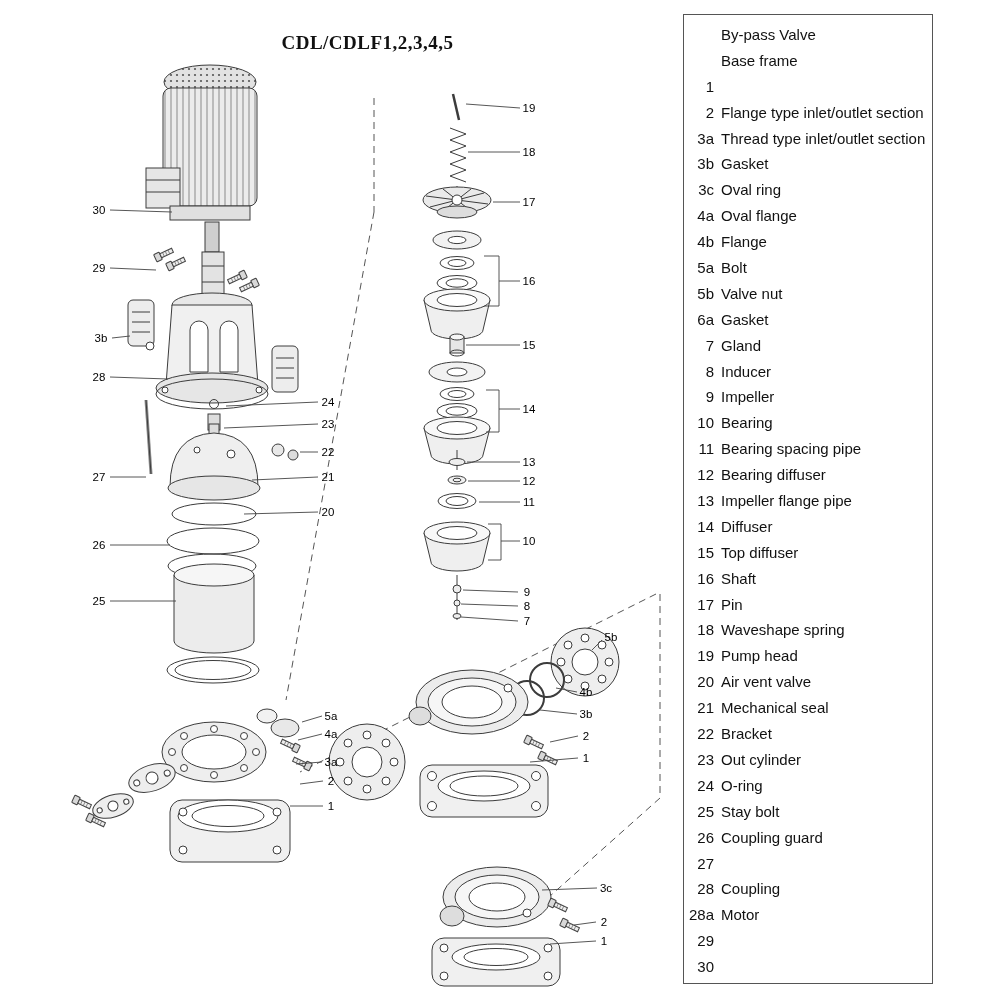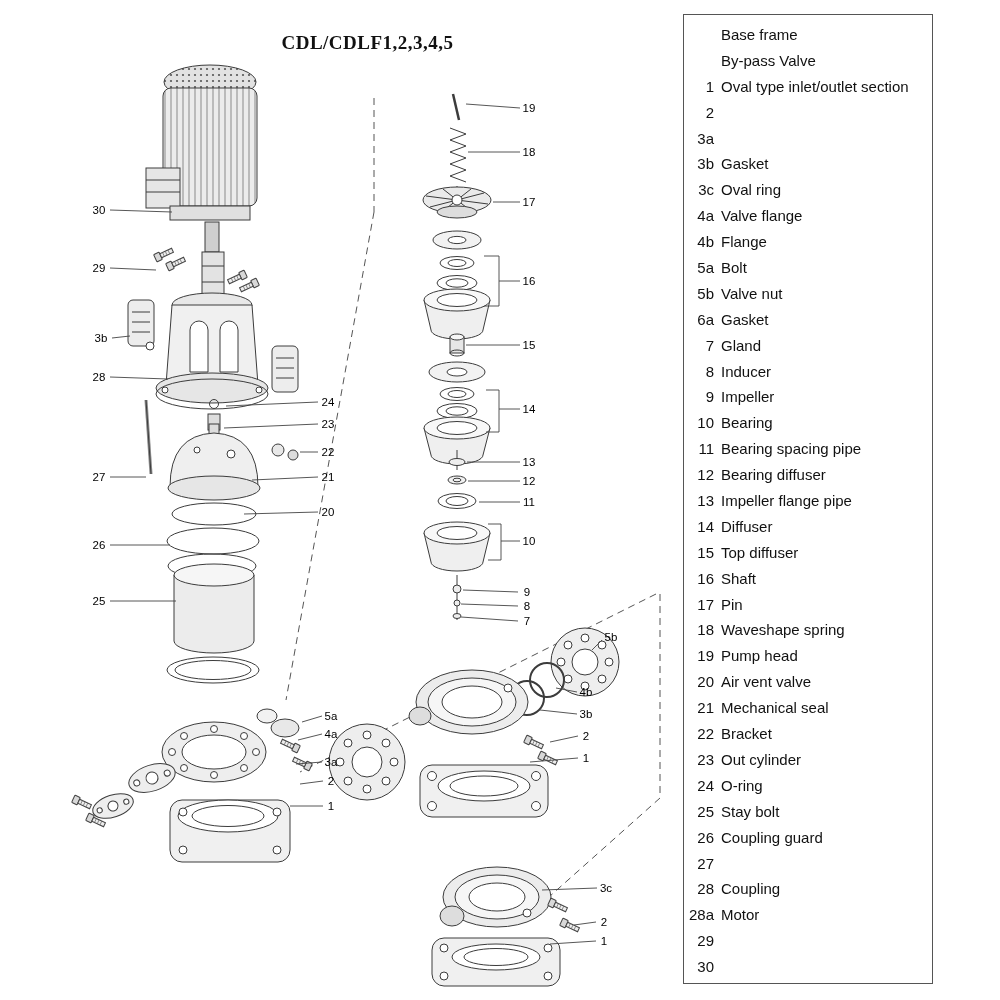--- a/index.html
+++ b/index.html
@@ -359,47 +359,48 @@
         <text x="604" y="926" text-anchor="middle" class="callout-text">2</text>
         <line x1="596" y1="941" x2="550" y2="944" class="leader"></line>
         <text x="604" y="945" text-anchor="middle" class="callout-text">1</text>
       </g>
   </svg>
 
   <div class="panel">
     <div id="parts-list">
         <div class="row">
           <span class="num"></span>
+          <span class="lbl">By-pass Valve</span>
+        </div>
+        <div class="row">
+          <span class="num"></span>
           <span class="lbl">Base frame</span>
         </div>
         <div class="row">
-          <span class="num"></span>
-          <span class="lbl">By-pass Valve</span>
-        </div>
-        <div class="row">
           <span class="num">1</span>
-          <span class="lbl">Oval type inlet/outlet section</span>
         </div>
         <div class="row">
           <span class="num">2</span>
+          <span class="lbl">Flange type inlet/outlet section</span>
         </div>
         <div class="row">
           <span class="num">3a</span>
+          <span class="lbl">Thread type inlet/outlet section</span>
         </div>
         <div class="row">
           <span class="num">3b</span>
           <span class="lbl">Gasket</span>
         </div>
         <div class="row">
           <span class="num">3c</span>
           <span class="lbl">Oval ring</span>
         </div>
         <div class="row">
           <span class="num">4a</span>
-          <span class="lbl">Valve flange</span>
+          <span class="lbl">Oval flange</span>
         </div>
         <div class="row">
           <span class="num">4b</span>
           <span class="lbl">Flange</span>
         </div>
         <div class="row">
           <span class="num">5a</span>
           <span class="lbl">Bolt</span>
         </div>
         <div class="row">

